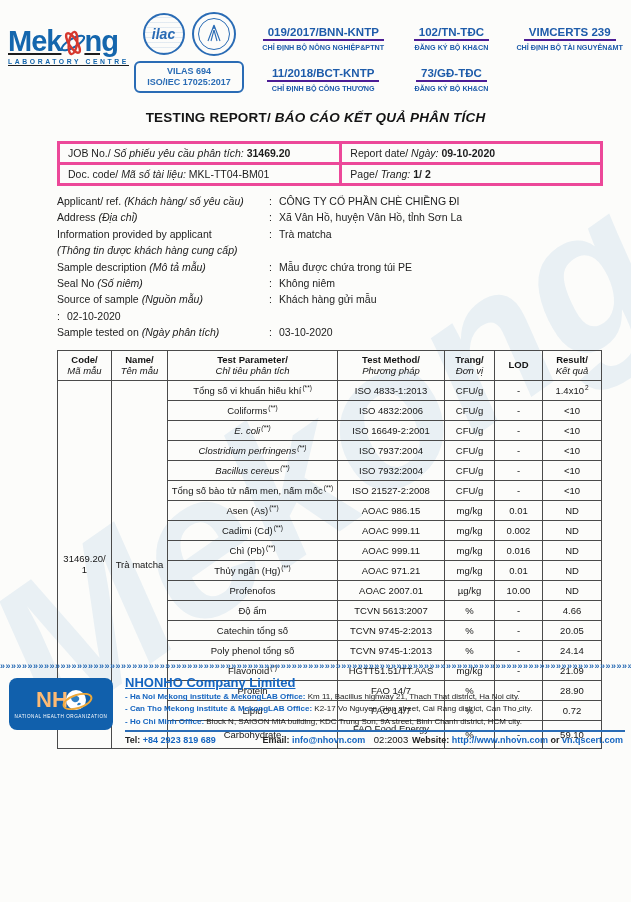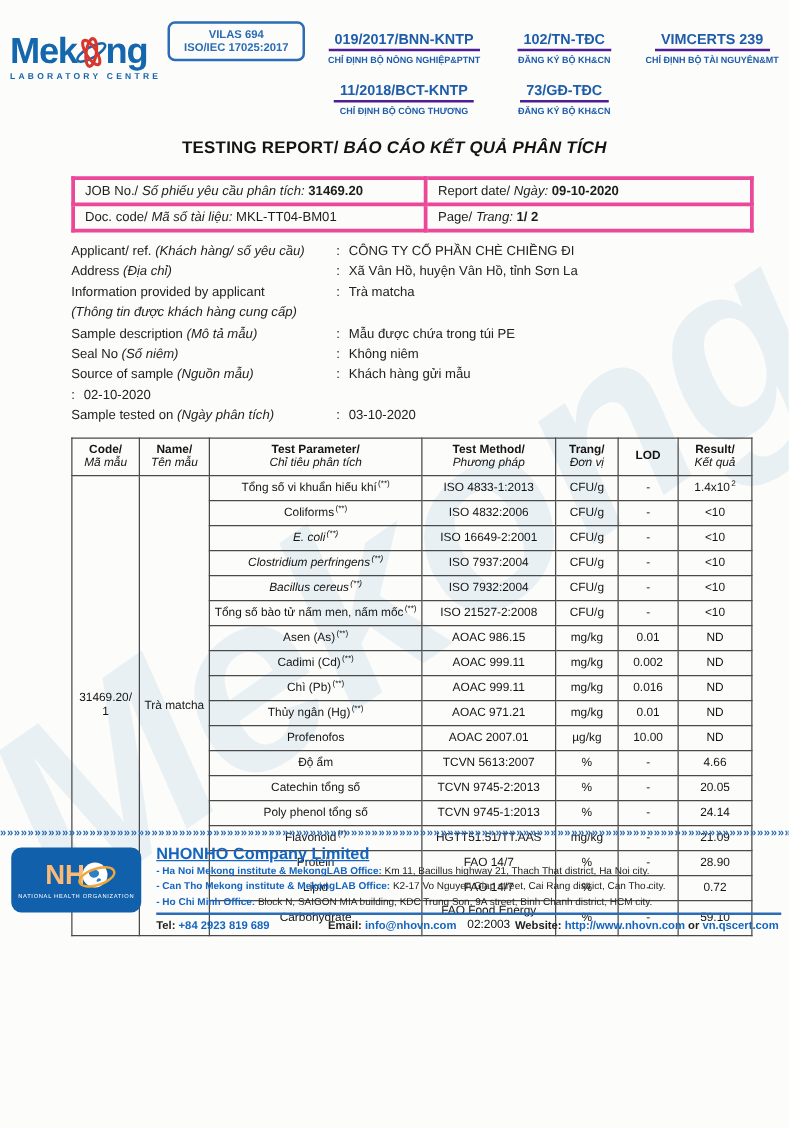--- a/index.html
+++ b/index.html
@@ -12,21 +12,21 @@
   .watermark {
     position:absolute; left:14px; top:560px; z-index:0;
     font-size:200px; font-weight:bold; font-style:italic;
     color:rgba(70,140,195,0.10); white-space:nowrap;
     transform:rotate(-35deg); transform-origin:0 50%;
     pointer-events:none; user-select:none;
   }
   .content { position:relative; z-index:1; }
   
   .page-header { display:flex; padding:12px 6px 0 8px; align-items:flex-start; }
-  .logo-block { width:118px; flex:0 0 118px; }
+  .logo-block { width:118px; flex:0 0 118px;text-decoration:underline; }
   .mek-row { display:flex; align-items:center; color:#1466ad; font-weight:bold; font-size:29px; letter-spacing:-1px; line-height:30px; margin-top:14px; }
   .atom { margin:0 -3px -8px -2px; }
   .logo-sub { color:#1466ad; font-weight:bold; font-size:6.8px; letter-spacing:2.6px; margin-top:2px; white-space:nowrap; }
   .accred-block { width:110px; flex:0 0 110px; margin-left:8px; }
   .accred-circles { display:flex; gap:7px; justify-content:center; align-items:center; }
   .ilac-circle {
     width:42px; height:42px; border-radius:50%; border:2px solid #2a6cb5;
     display:flex; align-items:center; justify-content:center;
     color:#2a6cb5; font-weight:bold; font-size:14px; font-style:italic;
     background:repeating-linear-gradient(0deg, rgba(42,108,181,0.12) 0 1px, transparent 1px 5px);
@@ -117,20 +117,32 @@
             <ellipse cx="15" cy="17" rx="12" ry="4.4" fill="none" stroke="#d6382e" stroke-width="2.6" transform="rotate(58 15 17)"></ellipse>
             <ellipse cx="15" cy="17" rx="12" ry="4.4" fill="none" stroke="#d6382e" stroke-width="2.6" transform="rotate(-82 15 17)"></ellipse>
           </svg>
         </span>
         <span>ng</span>
       </div>
       <div class="logo-sub">LABORATORY CENTRE</div>
     </div>
 
     <div class="accred-block">
+      <div class="accred-circles">
+        <div class="ilac-circle">
+          <span>ilac</span>
+        </div>
+        <div class="boa-circle">
+          <div class="boa-inner">
+            <svg width="22" height="22" viewBox="0 0 22 22">
+              <path d="M11 2 L17 18 M11 2 L5 18 M11 7 L8 18 M11 7 L14 18 M11 2 L11 6" stroke="#2a6cb5" stroke-width="1.1" fill="none"></path>
+            </svg>
+          </div>
+        </div>
+      </div>
       <div class="vilas-box">
         <div>VILAS 694</div>
         <div>ISO/IEC 17025:2017</div>
       </div>
     </div>
 
     <div class="cert-grid">
       <div class="cert-cell">
         <span class="cert-code">019/2017/BNN-KNTP</span>
         <div class="cert-label">CHỈ ĐỊNH BỘ NÔNG NGHIỆP&amp;PTNT</div>

